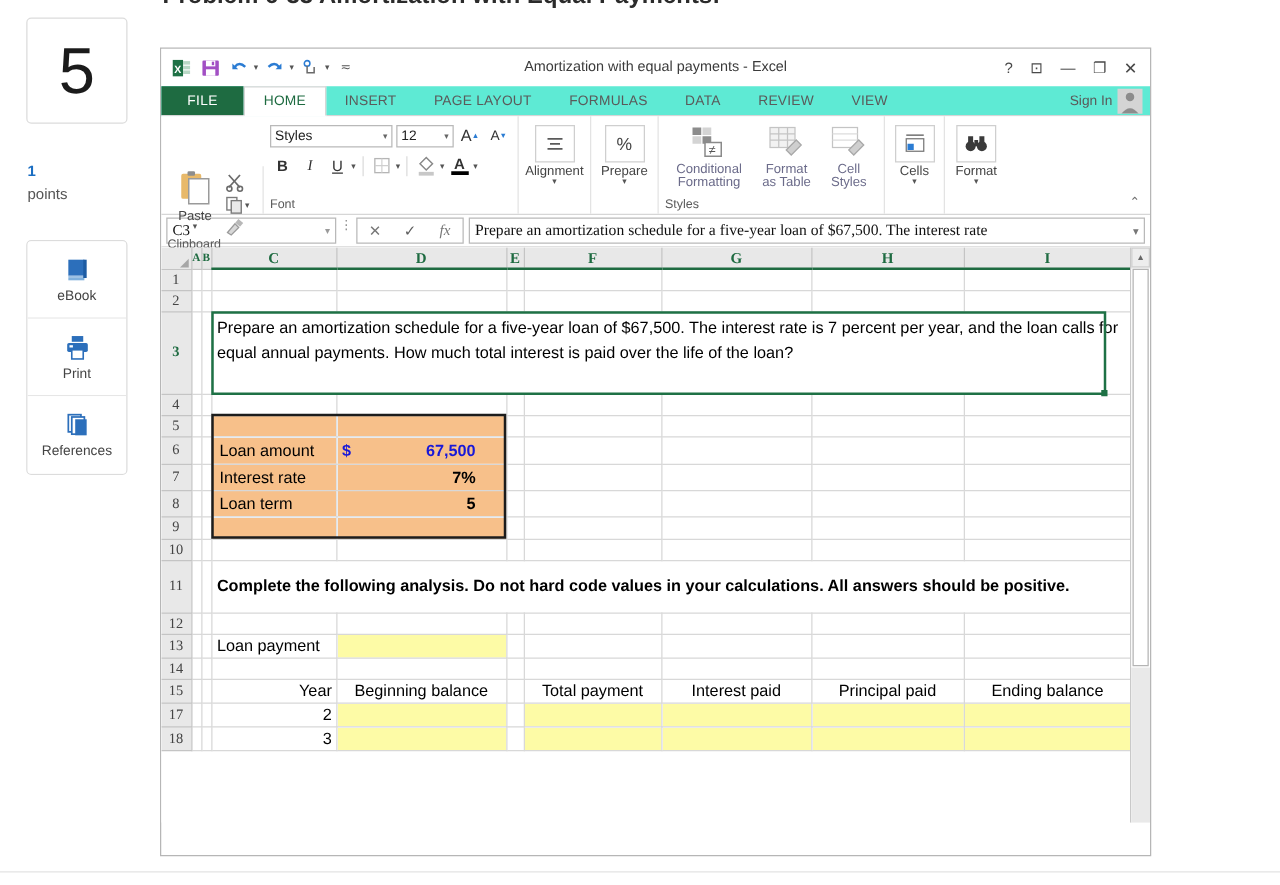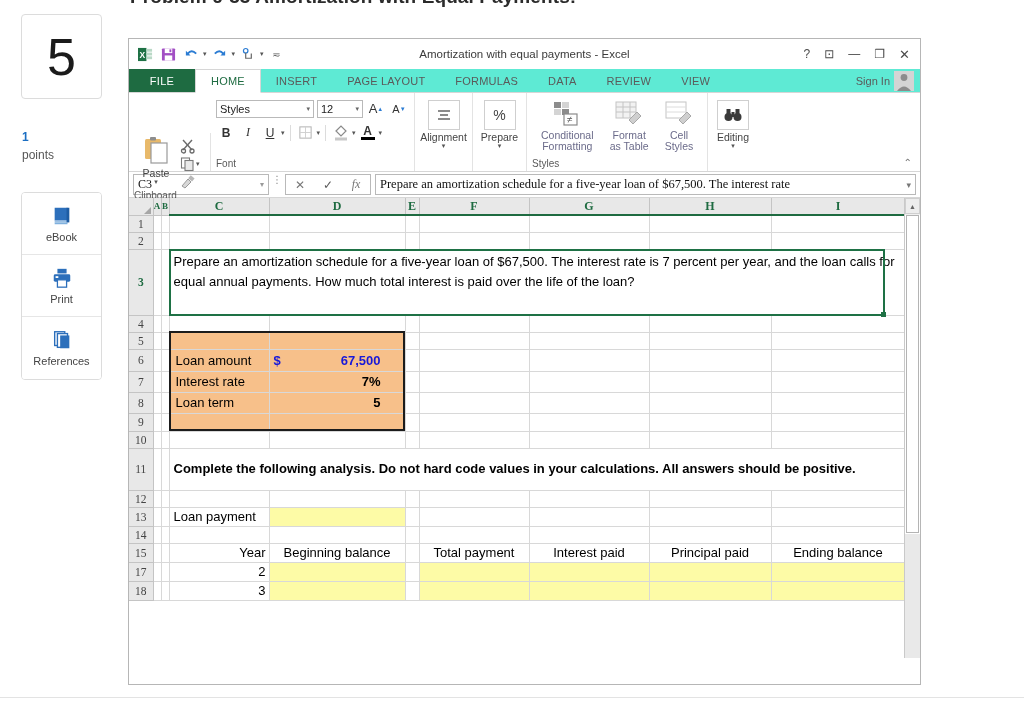--- a/index.html
+++ b/index.html
@@ -501,34 +501,50 @@
               <line x1="3" y1="7" x2="23" y2="7" stroke="#dcdcdc"></line>
               <line x1="3" y1="12" x2="23" y2="12" stroke="#dcdcdc"></line>
               <path d="M16 20 L24 12 L28 16 L20 24 Z" fill="#cfcfcf" stroke="#a8a8a8"></path>
             </svg>
             <div class="lbl2">Cell Styles</div>
           </div>
         </div>
         <div class="grp-lbl">Styles</div>
       </div>
 
+      <div class="grp" style="width:48px;">
+        <div class="grp-body" style="justify-content:center;">
+          <div class="bigbtn">
+            <div class="boxico">
+              <svg width="20" height="18" viewBox="0 0 20 18">
+                <line x1="3" y1="2" x2="17" y2="2" stroke="#555" stroke-width="1"></line>
+                <rect x="3" y="5" width="14" height="10" fill="#fff" stroke="#777" stroke-width="1"></rect>
+                <rect x="4" y="9" width="5" height="5" fill="#2b7cd3"></rect>
+              </svg>
+            </div>
+            <div class="lbl">Cells</div>
+            <div class="tri">▾</div>
+          </div>
+        </div>
+        <div class="grp-lbl">&nbsp;</div>
+      </div>
 
       <div class="grp" style="width:50px;border-right:none;">
         <div class="grp-body" style="justify-content:center;">
           <div class="bigbtn">
             <div class="boxico">
               <svg width="20" height="18" viewBox="0 0 20 18">
                 <circle cx="5.5" cy="11" r="4" fill="#3a3a3a"></circle>
                 <circle cx="14.5" cy="11" r="4" fill="#3a3a3a"></circle>
                 <rect x="3.5" y="3" width="4" height="7" fill="#3a3a3a"></rect>
                 <rect x="12.5" y="3" width="4" height="7" fill="#3a3a3a"></rect>
                 <rect x="8.5" y="6" width="3" height="5" fill="#3a3a3a"></rect>
               </svg>
             </div>
-            <div class="lbl">Editing</div>
+            <div class="lbl">Format</div>
             <div class="tri">▾</div>
           </div>
         </div>
         <div class="grp-lbl">&nbsp;</div>
       </div>
 
       <div class="ribbon-collapse">⌃</div>
     </div>
 
     <div class="fbar">

